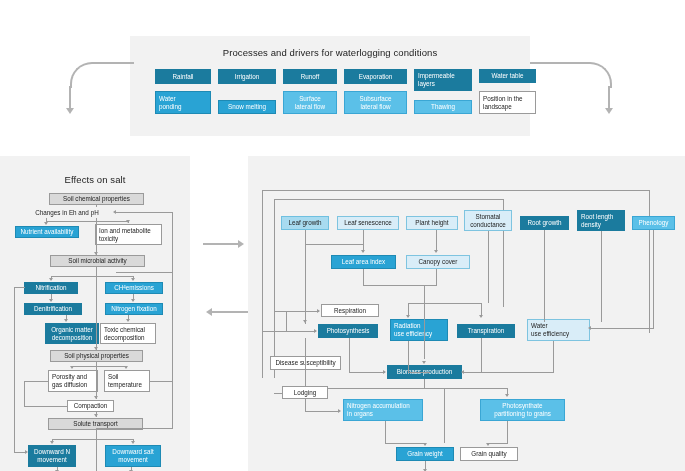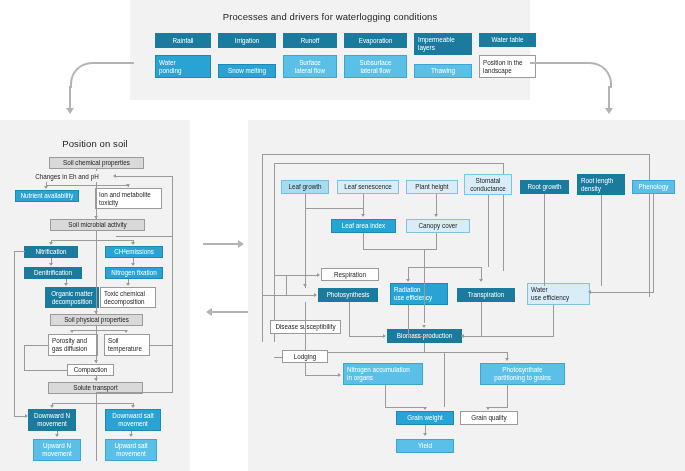--- a/index.html
+++ b/index.html
@@ -11,20 +11,21 @@
   #root{
     position:relative;
     width:685px;height:471px;
     background:#ffffff;
     overflow:hidden;
   }
   
   .panel{
     position:absolute;
     background:#f2f2f2;
+    margin-top:36px;
   }
   #panel-top{ left:130px; top:0px;  width:400px; height:100px; }
   #panel-soil{ left:0px;  top:120px; width:190px; height:351px; }
   #panel-crop{ left:248px;top:120px; width:437px; height:351px; }
 
   .panel-title{
     position:absolute;
     left:0;right:0;
     text-align:center;
     font-size:9.5px;
@@ -118,21 +119,21 @@
   <div class="curve curve-r" style="left:530px;top:62px;width:80px;height:24px;"></div>
   <div class="bigarrow" style="left:608px;top:86px;width:2px;height:24px;"></div>
   <div class="bigarrow-head bah-down" style="left:605px;top:108px;"></div>
 
   <div class="bigarrow" style="left:203px;top:243px;width:36px;"></div>
   <div class="bigarrow-head bah-right" style="left:238px;top:240px;"></div>
   <div class="bigarrow" style="left:212px;top:311px;width:36px;"></div>
   <div class="bigarrow-head bah-left" style="left:206px;top:308px;"></div>
 
   <div class="panel" id="panel-soil">
-    <div class="panel-title" id="title-soil">Position on soil</div>
+    <div class="panel-title" id="title-soil">Effects on salt</div>
 
     <div class="node f-grey" style="left:49px;top:37px;width:95px;height:12px;">Soil chemical properties</div>
     <div class="node f-none" style="left:22px;top:51px;width:90px;height:11px;">Changes in Eh and pH</div>
     <div class="node f-mid" style="left:15px;top:70px;width:64px;height:12px;">Nutrient availability</div>
     <div class="node f-white left-text" style="left:95px;top:68px;width:67px;height:21px;">Ion and metabolite
 toxicity</div>
 
     <div class="node f-grey" style="left:50px;top:99px;width:95px;height:12px;">Soil microbial activity</div>
 
     <div class="node f-dark" style="left:24px;top:126px;width:54px;height:12px;">Nitrification</div>

